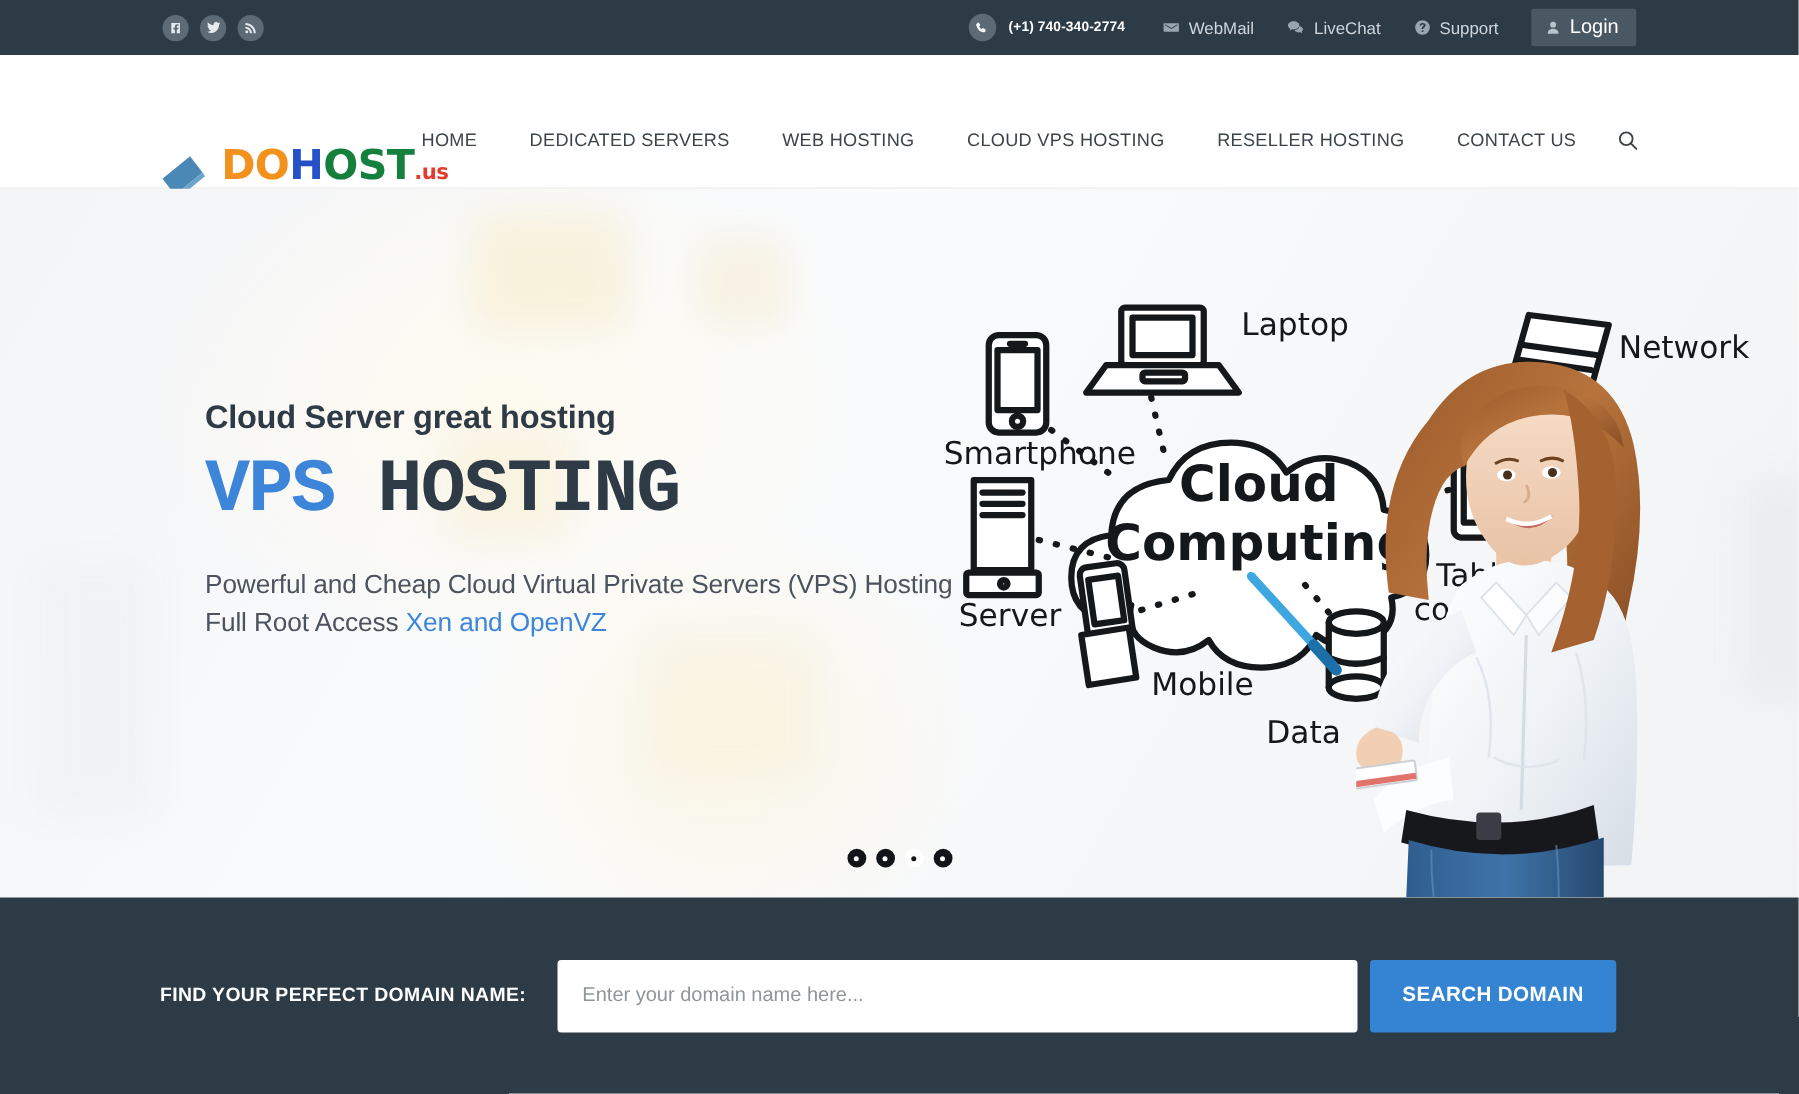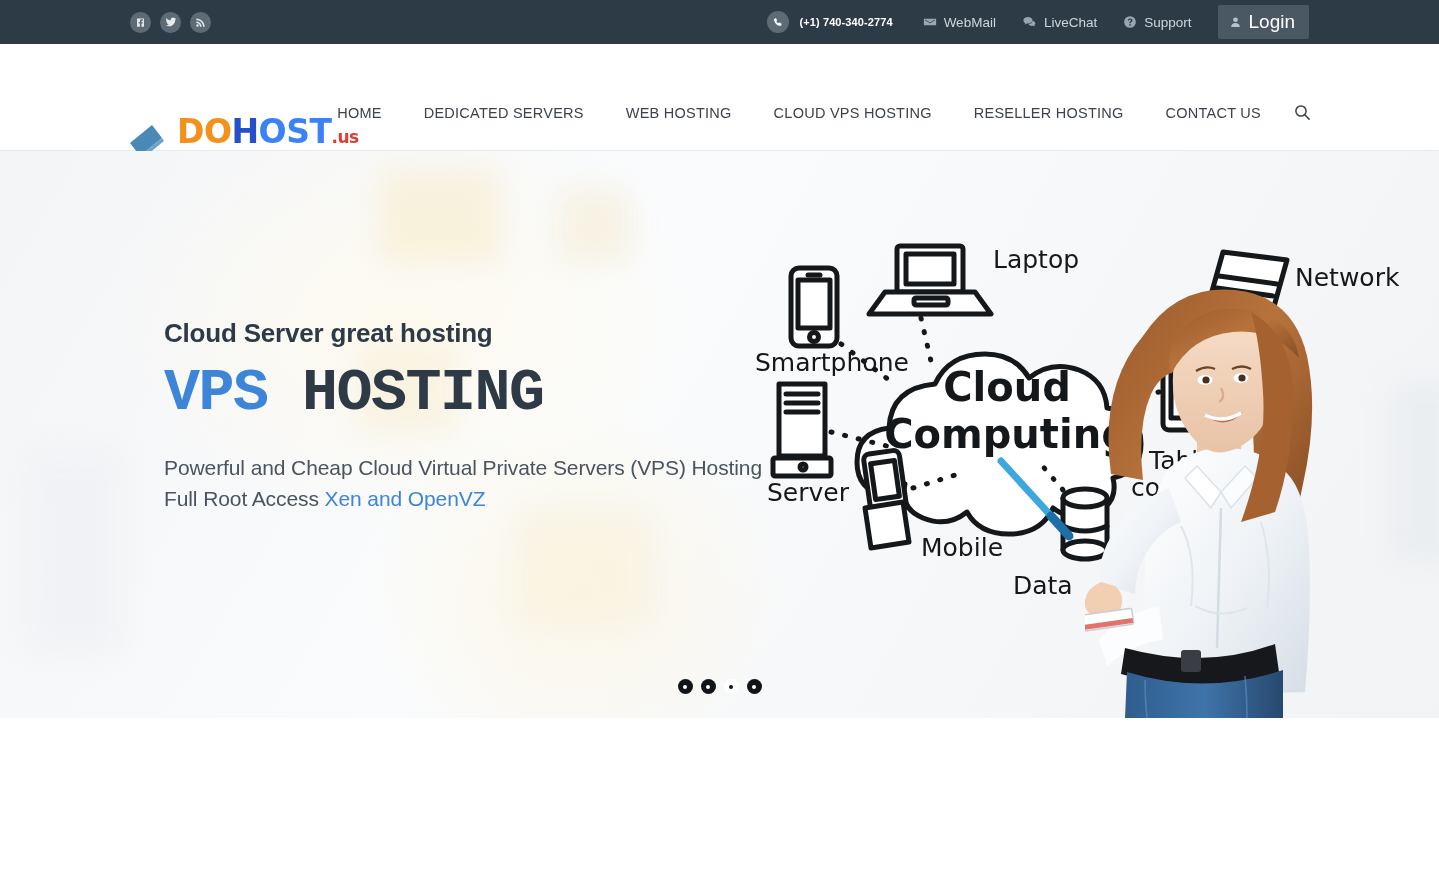--- a/index.html
+++ b/index.html
@@ -42,21 +42,21 @@
     letter-spacing: .1px; white-space: nowrap;
   }
   .top-link {
     display: flex; align-items: center; gap: 7px;
     color: #ced6dc; font-size: 13.5px; margin-right: 26px;
     cursor: pointer; white-space: nowrap;
   }
   .top-link .gi { color: #99a6b0; display: flex; align-items: center; }
   .login-btn {
     display: flex; align-items: center; gap: 7px;
-    background: #4a5864; color: #ffffff; font-size: 19px;
+    background: #4a5864; color: #ffffff; font-size: 16px;
     padding: 6px 14px 6px 11px; border-radius: 2px; cursor: pointer;
   }
   .login-btn .gi { color: #b9c3cb; display: flex; }
 
   
   .header {
     position: absolute; top: 44px; left: 0;
     width: 1439px; height: 107px;
     background: #ffffff;
     border-bottom: 1px solid #e9e9e9;
@@ -67,21 +67,21 @@
   }
   .logo-mark { position: absolute; left: 0; top: 7px; }
   .logo-word {
     position: absolute; left: 49px; top: 0px;
     font-family: "DejaVu Sans", sans-serif;
     font-size: 33px; font-weight: bold; letter-spacing: -.5px;
     line-height: 36px; white-space: nowrap;
   }
   .lw-do { color: #f2921d; }
   .lw-h  { color: #2550c8; }
-  .lw-ost{ color: #3b82f6; }
+  .lw-ost{ color: #15803d; }
   .lw-us { color: #e23b2e; font-size: 17px; vertical-align: baseline; }
   .logo-tag {
     position: absolute; left: 62px; top: 36px;
     font-family: "DejaVu Sans", sans-serif;
     font-size: 14.5px; color: #8a8d91; white-space: nowrap;
   }
 
   .nav {
     position: absolute; right: 128px; top: 0; height: 137px;
     display: flex; align-items: center; gap: 0;
@@ -480,14 +480,21 @@
         </span>
       <span class="dot active">
           <i></i>
         </span>
       <span class="dot">
           <i></i>
         </span>
     </div>
   </div>
 
+  <div class="domainbar">
+    <div class="domain-inner">
+      <span class="domain-label">FIND YOUR PERFECT DOMAIN NAME:</span>
+      <input class="domain-input" type="text" placeholder="Enter your domain name here..." style="">
+      <button class="domain-btn">SEARCH DOMAIN</button>
+    </div>
+  </div>
 
 </div>
 
 </body></html>

